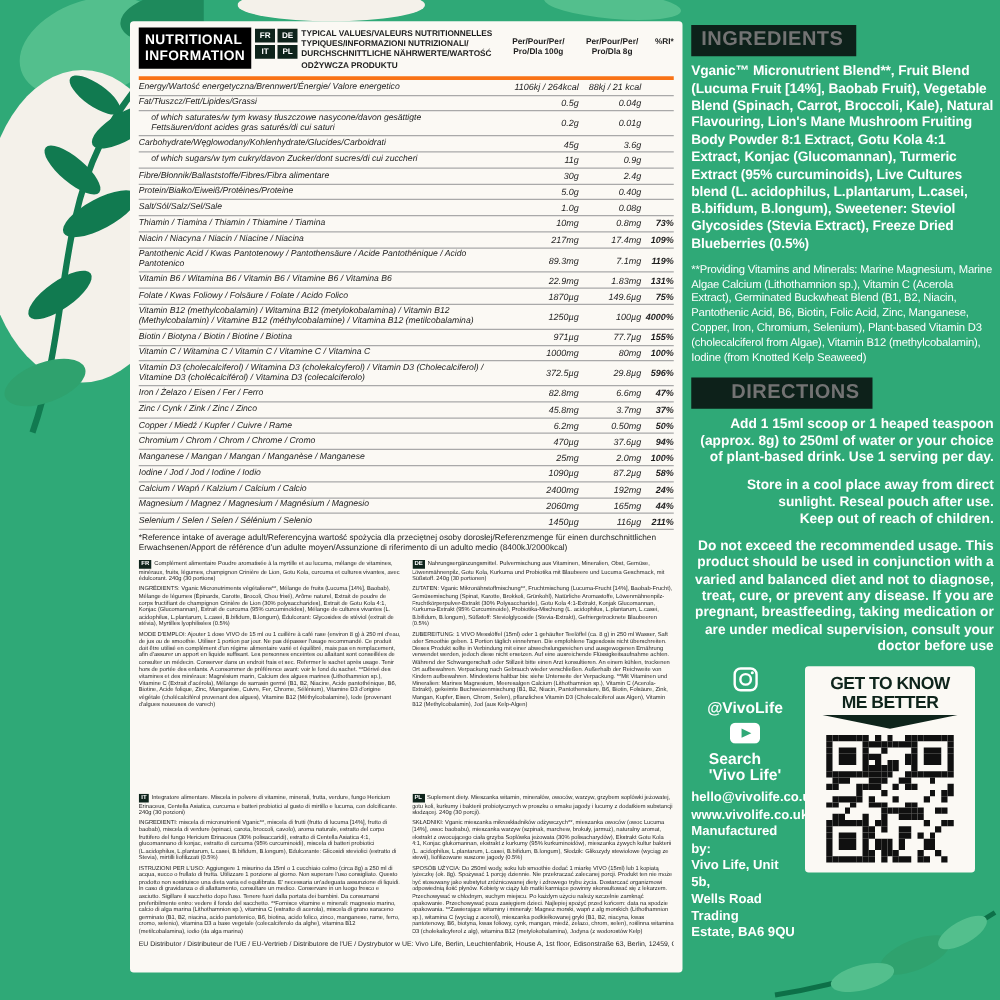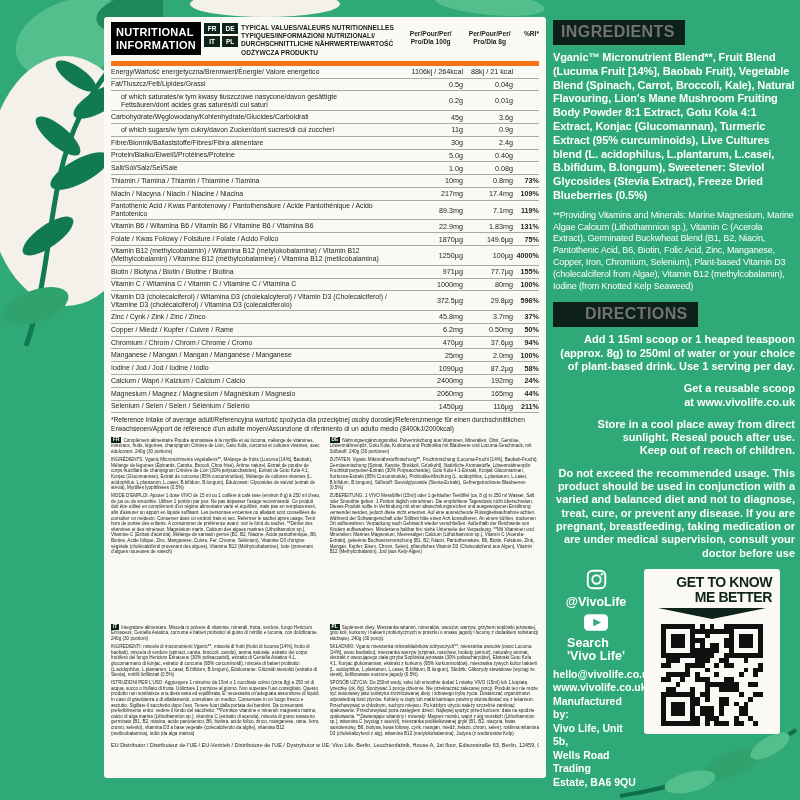--- a/index.html
+++ b/index.html
@@ -13,21 +13,21 @@
   .title-box{background:#000000;color:#fff;font-weight:800;font-size:11px;line-height:12.5px;
              letter-spacing:.3px;padding:4px 5px;white-space:pre-line;}
   .lang-grid{display:grid;grid-template-columns:16px 16px;gap:2px;margin:1px 3px 0 3px;}
   .lang-tag{background:#0E241B;color:#fff;font-size:6.5px;font-weight:700;text-align:center;padding:2px 0;}
   .tv-head{font-size:6.6px;font-weight:700;line-height:8.2px;width:160px;margin-top:2px;}
   .spacer{flex:1;}
   .ch{font-size:6.6px;font-weight:700;line-height:8.2px;white-space:pre-line;margin-top:8px;text-align:center;}
   .w1{width:72px;} .w2{width:50px;} .w3{width:26px;}
   .ch.w3{text-align:right;}
   
-  .ntable{margin-top:4px;border-top:5px solid #f97316;}
+  .ntable{margin-top:4px;border-top:3px solid #f97316;font-style:italic;}
   .nrow{display:flex;align-items:center;border-bottom:1px solid #a9a9a9;padding:1.4px 0;}
   .lbl{flex:1;font-size:6.9px;line-height:8px;padding-right:4px;}
   .lbl.indent{padding-left:10px;}
   .val{font-size:7.2px;text-align:right;white-space:nowrap;}
   .val.w3{font-weight:700;}
   .footnote{font-size:6.6px;line-height:8.2px;font-weight:500;margin:3px 0 4px;}
   
   .langs{display:grid;grid-template-columns:1fr 1fr;grid-template-rows:183px auto;column-gap:9px;row-gap:4px;}
   .lb{overflow:hidden;}
   .lb p{font-size:4.6px;line-height:5.6px;margin:0 0 2.6px;color:#222;}
@@ -41,21 +41,21 @@
   .hdr2{margin-top:10px;padding-left:32px;}
   .ing-body{font-size:11px;line-height:13.8px;font-weight:700;letter-spacing:-.1px;}
   .ing-foot{font-size:9px;line-height:11.8px;font-weight:500;margin-top:7px;letter-spacing:-.15px;}
   .dir p{font-size:11px;line-height:13.3px;font-weight:700;margin:0 0 9px;white-space:pre-line;text-align:right;}
   .bottom{display:flex;gap:5px;align-items:flex-start;}
   .bleft{width:86px;flex:0 0 86px;}
   .soc-row{display:flex;align-items:center;gap:6px;margin-bottom:5px;flex-direction:column;}
   .soc-label{font-size:12.5px;font-weight:700;white-space:pre-line;line-height:13px;}
   .contact{font-size:10.5px;font-weight:700;line-height:13.5px;margin-top:5px;}
   .qrbox{background:#FBF9F4;border-radius:3px;width:136px;box-sizing:border-box;
-         padding:6px 8px 8px;text-align:right;color:#0E241B;}
+         padding:6px 8px 8px;text-align:center;color:#0E241B;}
   .qr-title{font-size:14px;font-weight:800;line-height:15px;letter-spacing:-.4px;white-space:pre-line;}
   .qr-arrow{width:0;height:0;border-left:54px solid transparent;border-right:54px solid transparent;
             border-top:11px solid #0E241B;margin:3px auto 5px;}
   .qr{width:102px;height:102px;margin:0 auto;display:grid;
       grid-template-columns:repeat(21,1fr);grid-template-rows:repeat(21,1fr);}
   .qr i{display:block;}
   .qr i.f{background:#101010;}
 </style>
 </head>
 <body>
@@ -200,20 +200,26 @@
         <span class="val w2">80mg</span>
         <span class="val w3">100%</span>
       </div>
       <div class="nrow">
         <span class="lbl">Vitamin D3 (cholecalciferol) / Witamina D3 (cholekalcyferol) / Vitamin D3 (Cholecalciferol) / Vitamine D3 (cholécalciférol) / Vitamina D3 (colecalciferolo)</span>
         <span class="val w1">372.5µg</span>
         <span class="val w2">29.8µg</span>
         <span class="val w3">596%</span>
       </div>
       <div class="nrow">
+        <span class="lbl">Iron / Żelazo / Eisen / Fer / Ferro</span>
+        <span class="val w1">82.8mg</span>
+        <span class="val w2">6.6mg</span>
+        <span class="val w3">47%</span>
+      </div>
+      <div class="nrow">
         <span class="lbl">Zinc / Cynk / Zink / Zinc / Zinco</span>
         <span class="val w1">45.8mg</span>
         <span class="val w2">3.7mg</span>
         <span class="val w3">37%</span>
       </div>
       <div class="nrow">
         <span class="lbl">Copper / Miedź / Kupfer / Cuivre / Rame</span>
         <span class="val w1">6.2mg</span>
         <span class="val w2">0.50mg</span>
         <span class="val w3">50%</span>
@@ -281,22 +287,20 @@
   <div class="euline">EU Distributor / Distributeur de l'UE / EU-Vertrieb / Distributore de l'UE / Dystrybutor w UE: Vivo Life, Berlin, Leuchtenfabrik, House A, 1st floor, Edisonstraße 63, Berlin, 12459, Germany</div>
 </div>
 
 <div class="rcol">
   <div class="hdr">INGREDIENTS</div>
   <div class="ing-body">Vganic™ Micronutrient Blend**, Fruit Blend (Lucuma Fruit [14%], Baobab Fruit), Vegetable Blend (Spinach, Carrot, Broccoli, Kale), Natural Flavouring, Lion's Mane Mushroom Fruiting Body Powder 8:1 Extract, Gotu Kola 4:1 Extract, Konjac (Glucomannan), Turmeric Extract (95% curcuminoids), Live Cultures blend (L. acidophilus, L.plantarum, L.casei, B.bifidum, B.longum), Sweetener: Steviol Glycosides (Stevia Extract), Freeze Dried Blueberries (0.5%)</div>
   <div class="ing-foot">**Providing Vitamins and Minerals: Marine Magnesium, Marine Algae Calcium (Lithothamnion sp.), Vitamin C (Acerola Extract), Germinated Buckwheat Blend (B1, B2, Niacin, Pantothenic Acid, B6, Biotin, Folic Acid, Zinc, Manganese, Copper, Iron, Chromium, Selenium), Plant-based Vitamin D3 (cholecalciferol from Algae), Vitamin B12 (methylcobalamin), Iodine (from Knotted Kelp Seaweed)</div>
   <div class="hdr hdr2">DIRECTIONS</div>
   <div class="dir" id="dirs">
       <p>Add 1 15ml scoop or 1 heaped teaspoon (approx. 8g) to 250ml of water or your choice of plant-based drink. Use 1 serving per day.</p>
-      <p>Get a reusable scoop
-at www.vivolife.co.uk</p>
       <p>Store in a cool place away from direct sunlight. Reseal pouch after use.
 Keep out of reach of children.</p>
       <p>Do not exceed the recommended usage. This product should be used in conjunction with a varied and balanced diet and not to diagnose, treat, cure, or prevent any disease.  If you are pregnant, breastfeeding, taking medication or are under medical supervision, consult your doctor before use</p>
     </div>
   <div class="bottom">
     <div class="bleft">
       <div class="soc-row">
         <svg width="21" height="21" viewBox="0 0 24 24">
           <rect x="2" y="2" width="20" height="20" rx="5.5" fill="none" stroke="#fff" stroke-width="2.2"></rect>
           <circle cx="12" cy="12" r="4.8" fill="none" stroke="#fff" stroke-width="2.2"></circle>

